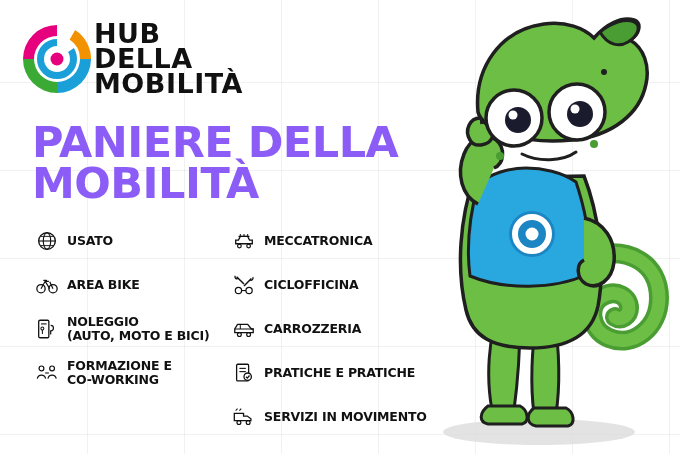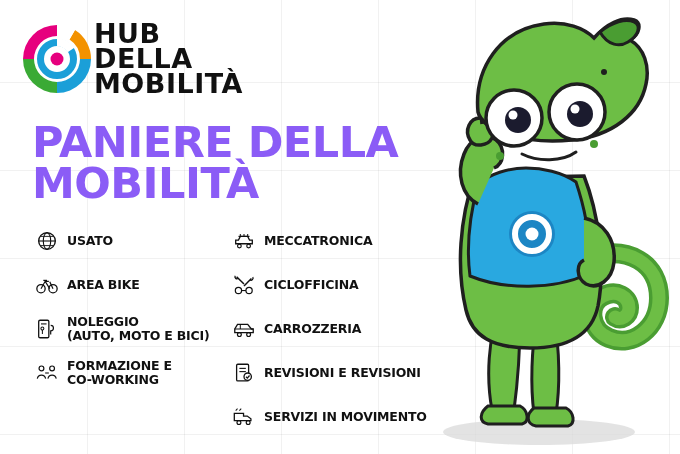--- a/index.html
+++ b/index.html
@@ -261,21 +261,21 @@
       <div class="svc">
         <span class="ico">
           <svg viewBox="0 0 26 26" width="24" height="24">
             <rect x="5" y="3.5" width="13" height="18" rx="1.3" fill="none" stroke="#111" stroke-width="1.4"></rect>
             <line x1="8" y1="8" x2="15" y2="8" stroke="#111" stroke-width="1.2"></line>
             <line x1="8" y1="11.5" x2="15" y2="11.5" stroke="#111" stroke-width="1.2"></line>
             <circle cx="17" cy="17" r="4" fill="#fff" stroke="#111" stroke-width="1.4"></circle>
             <path d="M15.2 17 l1.4 1.5 l2.4 -2.8" fill="none" stroke="#111" stroke-width="1.4"></path>
           </svg>
         </span>
-        <span class="lbl">REVISIONI E REVISIONI</span>
+        <span class="lbl">PRATICHE E PRATICHE</span>
       </div>
 
       <div class="svc">
         <span class="ico">
           <svg viewBox="0 0 26 26" width="24" height="24">
             <path d="M2.5 17 v-8 h10 v3 h4 l4 3 v2 z" fill="none" stroke="#111" stroke-width="1.4"></path>
             <circle cx="7.5" cy="19" r="2.1" fill="none" stroke="#111" stroke-width="1.3"></circle>
             <circle cx="17.5" cy="19" r="2.1" fill="none" stroke="#111" stroke-width="1.3"></circle>
             <path d="M4 6 l2 -2 M8 6 l2 -2" stroke="#111" stroke-width="1.1"></path>
           </svg>

